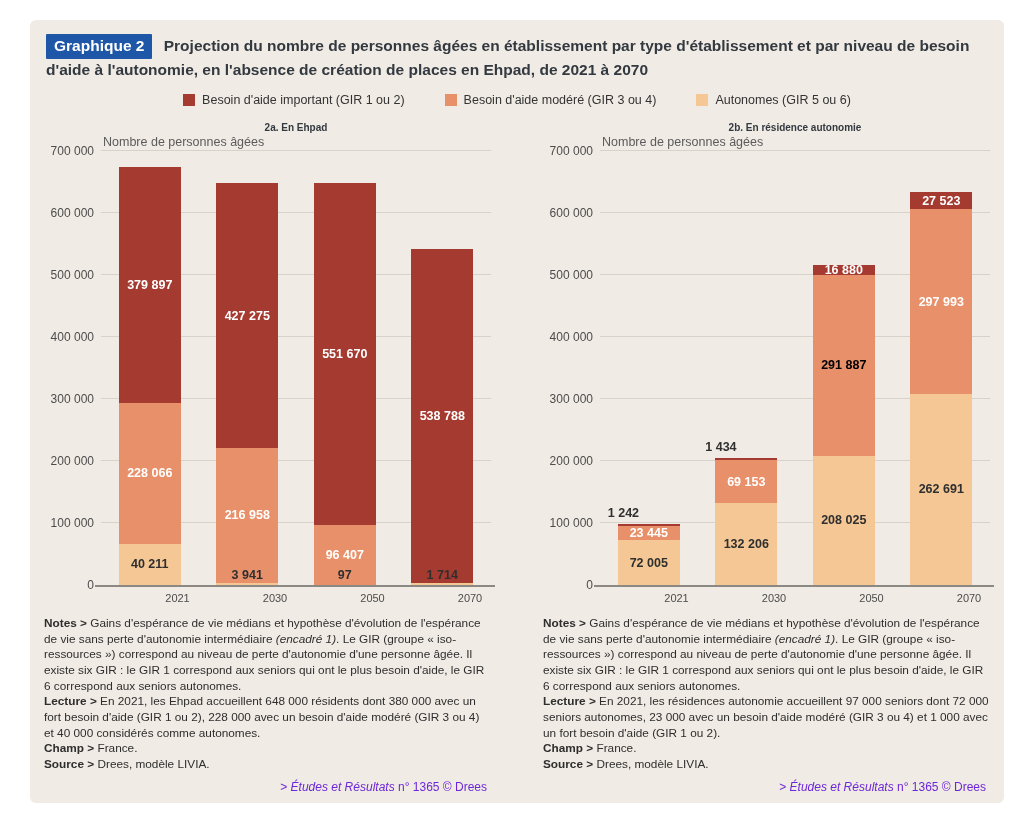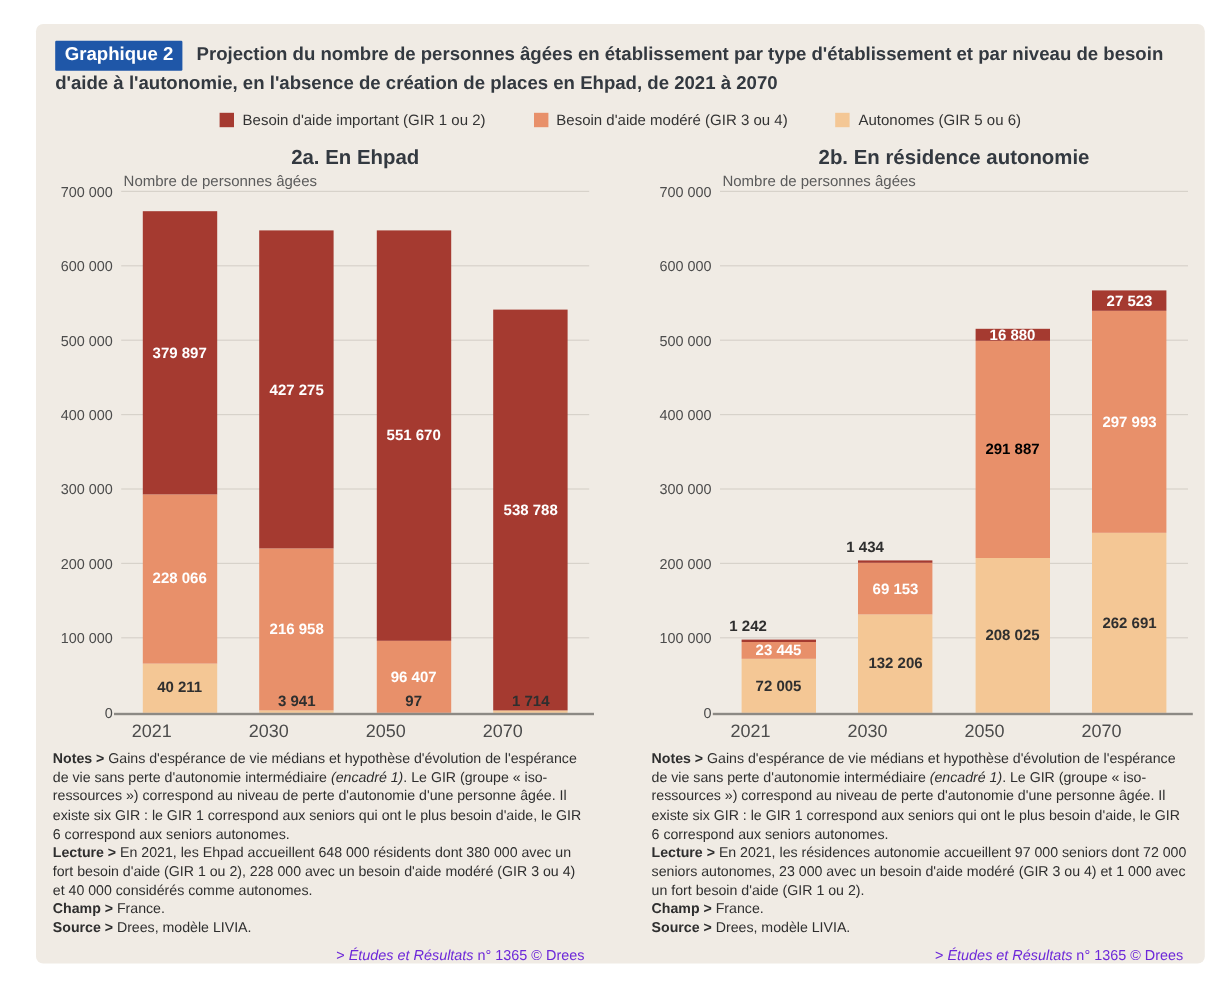--- a/index.html
+++ b/index.html
@@ -7,33 +7,33 @@
   .panel{position:absolute;left:30px;top:20px;width:974px;height:783px;background:#f0ebe4;border-radius:6px;box-sizing:border-box;padding:12px 14px 10px 14px;overflow:hidden;}
   .title-block{font-size:15.5px;font-weight:700;line-height:1.45;color:#333940;padding:2px 4px 0 2px;}
   .badge{display:inline-block;background:#1f57a8;color:#fff;padding:1px 8px 2px 8px;margin-right:7px;border-radius:1px;}
   .legend{display:flex;justify-content:center;gap:40px;margin-top:11px;font-size:12.5px;color:#333;}
   .legend-item{display:flex;align-items:center;gap:7px;}
   .swatch{width:12px;height:12px;display:inline-block;}
   .charts{display:flex;margin-top:5px;}
   .chart{width:50%;box-sizing:border-box;}
   .chart-left{padding-right:26px;}
   .chart-right{padding-left:26px;}
-  .chart-title{margin:10px 0 18px 57px;text-align:center;font-size:17px;font-weight:700;color:#333940;}
+  .chart-title{margin:10px 0 18px 57px;text-align:center;font-size:10px;font-weight:700;color:#333940;}
   .plot-outer{margin-left:57px;}
   .plot-area{position:relative;height:434px;}
   .ylabel{position:absolute;bottom:100%;margin-bottom:2px;left:2px;font-size:12.5px;color:#5b5b5b;white-space:nowrap;}
   .grid{position:absolute;left:0;right:0;height:1px;background:#d7d2ca;}
   .baseline{position:absolute;left:-6px;right:-4px;bottom:-2px;height:2px;background:#8c8984;}
   .ytick{position:absolute;right:100%;margin-right:7px;transform:translateY(50%);font-size:12px;color:#4c4c4c;white-space:nowrap;}
   .bar{position:absolute;bottom:0;width:62px;display:flex;flex-direction:column-reverse;}
   .seg{position:relative;flex:none;}
   .seg-label{position:absolute;left:-10px;right:-10px;top:50%;transform:translateY(-50%);text-align:center;font-weight:700;font-size:12.5px;white-space:nowrap;}
   .lbl-below{position:absolute;bottom:3px;left:-10px;right:-10px;text-align:center;font-weight:700;font-size:12.5px;color:#2f2f2f;z-index:3;white-space:nowrap;}
   .lbl-above{position:absolute;bottom:100%;margin-bottom:4px;left:-10px;right:-10px;text-align:left;font-weight:700;font-size:12.5px;color:#2f2f2f;white-space:nowrap;}
-  .xlab{position:absolute;top:100%;margin-top:7px;width:80px;text-align:left;font-size:15px;color:#4c4c4c;}
+  .xlab{position:absolute;top:100%;margin-top:7px;width:80px;text-align:right;font-size:11px;color:#4c4c4c;}
   .notes{margin-top:31px;font-size:11.8px;line-height:1.33;color:#2e2e2e;}
   .notes p{margin:0;}
   .credit{text-align:right;font-size:12px;color:#6d28d9;margin:7px 4px 0 0;}
 </style>
 </head>
 <body>
 
 <div class="panel" style="background: rgb(240, 235, 228);">
 
   <div class="title-block">
@@ -180,21 +180,21 @@
               </div>
               <div class="seg" style="height: 180.97px; background: rgb(232, 144, 106);">
                 <span class="seg-label" style="color: #000000;">291 887</span>
               </div>
               <div class="seg" style="height: 10.4656px; background: rgb(165, 58, 48);">
                 <span class="seg-label" style="color: rgb(255, 255, 255);">16 880</span>
               </div>
             </div>
             <div class="xlab" style="left: calc(62.5% - 40px);">2050</div>
             <div class="bar" style="left: calc(87.5% - 31px); width: 62px;">
-              <div class="seg" style="height: 150px; background: rgb(244, 199, 149);">
+              <div class="seg" style="height: 191px; background: rgb(244, 199, 149);">
                 <span class="seg-label" style="color: rgb(47, 47, 47);">262 691</span>
               </div>
               <div class="seg" style="height: 184.756px; background: rgb(232, 144, 106);">
                 <span class="seg-label" style="color: rgb(255, 255, 255);">297 993</span>
               </div>
               <div class="seg" style="height: 17.0643px; background: rgb(165, 58, 48);">
                 <span class="seg-label" style="color: rgb(255, 255, 255);">27 523</span>
               </div>
             </div>
             <div class="xlab" style="left: calc(87.5% - 40px);">2070</div>

